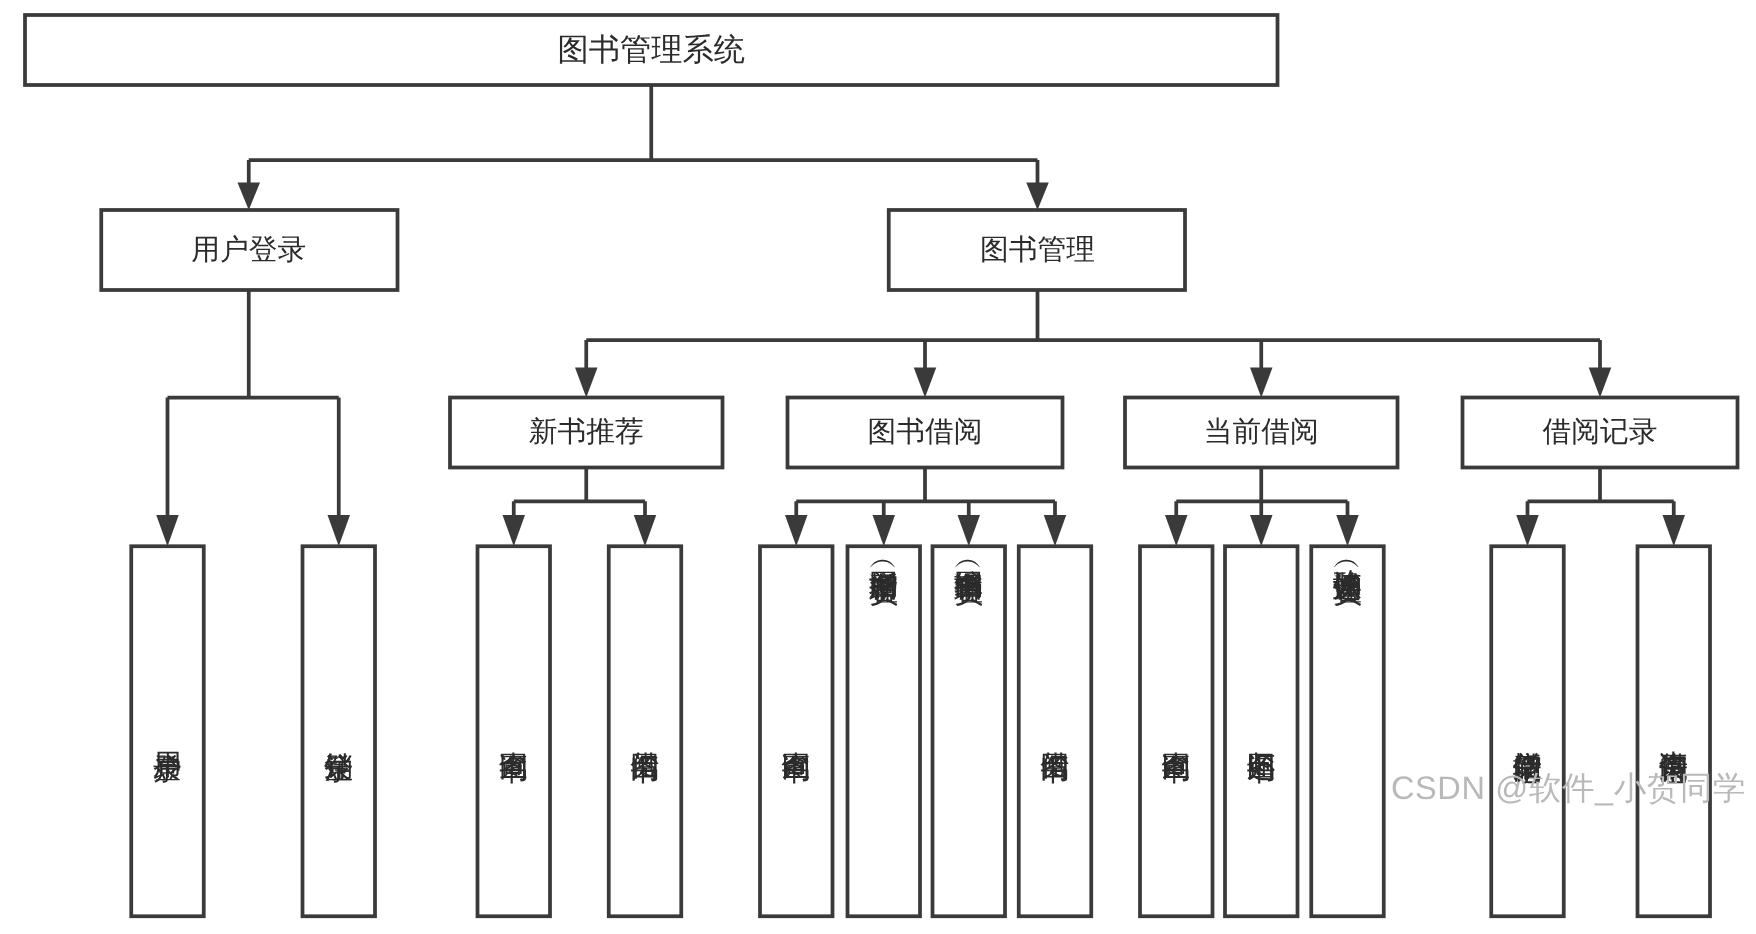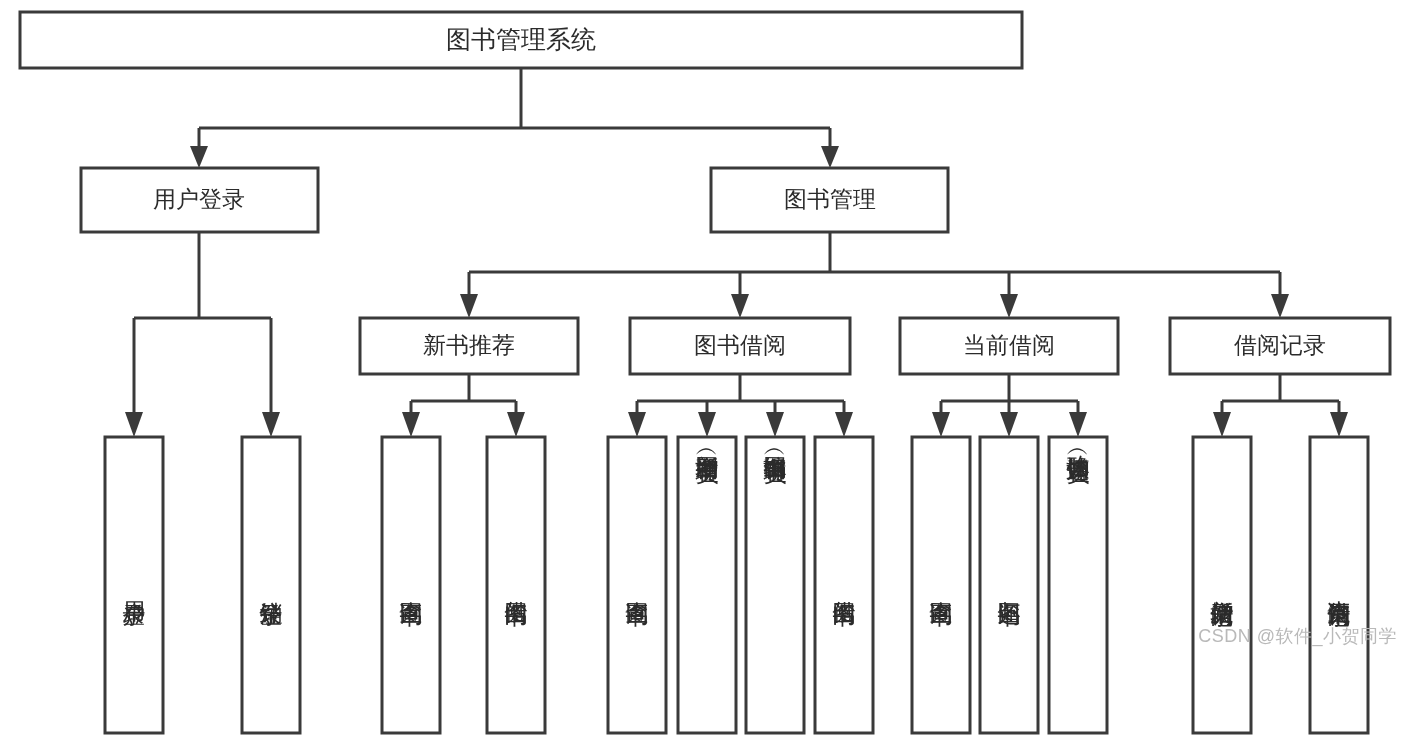--- a/index.html
+++ b/index.html
@@ -70,21 +70,21 @@
     color: #2b2b2b;
     letter-spacing: 1px;
     white-space: nowrap;
     text-align: center;
   }
   .watermark {
     position: absolute;
     right: 8px;
     bottom: 8px;
     font-family: "Liberation Sans", "DejaVu Sans", sans-serif;
-    font-size: 18px;
+    font-size: 26px;
     color: #b9b9b9;
     letter-spacing: 0.5px;
     white-space: nowrap;
     margin-top: 20px;
   }
 </style>
 </head>
 <body>
 
 <div id="diagram-root">

